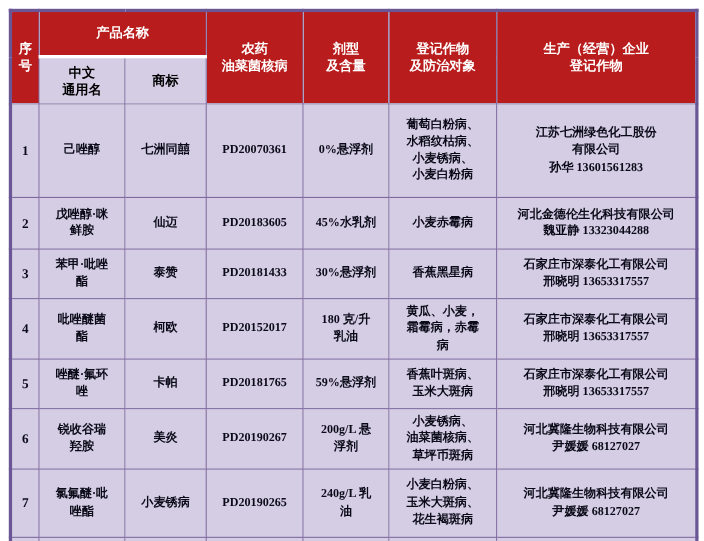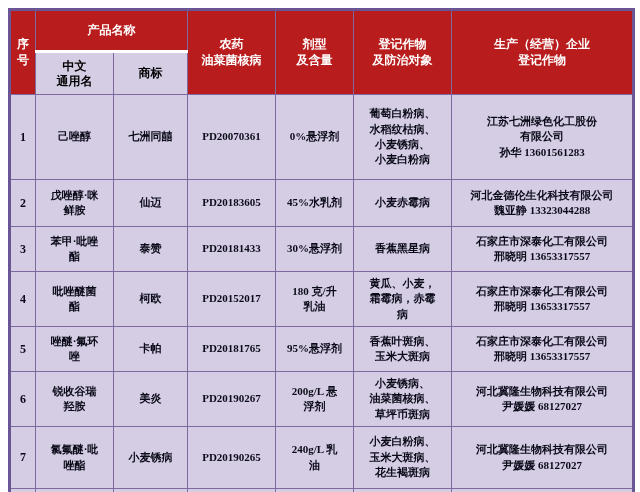--- a/index.html
+++ b/index.html
@@ -113,21 +113,21 @@
 病</td>
         <td>石家庄市深泰化工有限公司
 邢晓明 13653317557</td>
       </tr>
       <tr class="r5">
         <td class="num">5</td>
         <td>唑醚·氟环
 唑</td>
         <td>卡帕</td>
         <td>PD20181765</td>
-        <td>95%悬浮剂</td>
+        <td>59%悬浮剂</td>
         <td>香蕉叶斑病、
 玉米大斑病</td>
         <td>石家庄市深泰化工有限公司
 邢晓明 13653317557</td>
       </tr>
       <tr class="r6">
         <td class="num">6</td>
         <td>锐收谷瑞
 羟胺</td>
         <td>美炎</td>

